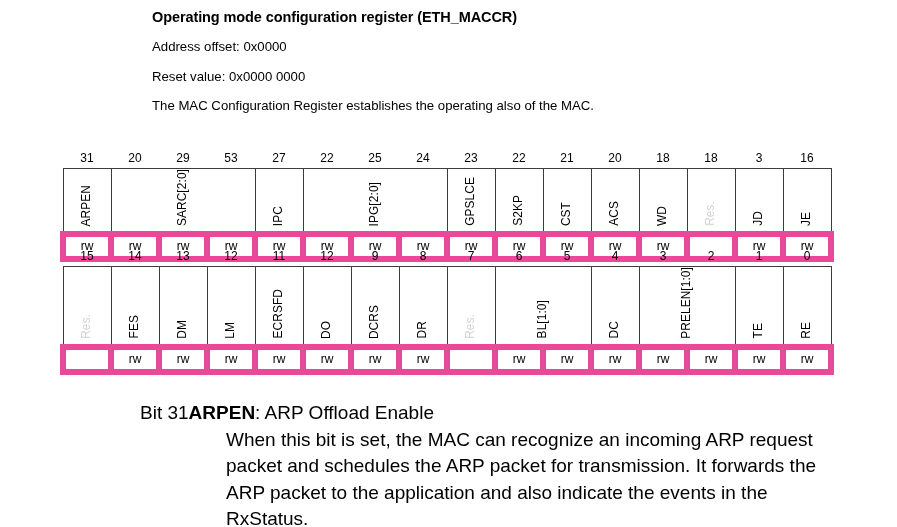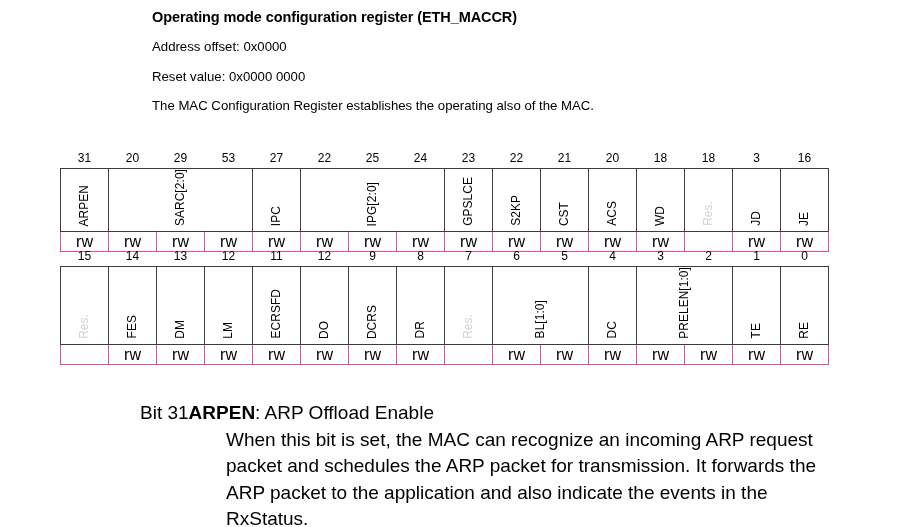--- a/index.html
+++ b/index.html
@@ -71,26 +71,26 @@
 
   .name-row td {
     border: 1px solid #3c3c3c;
     height: 62px;
     padding: 0;
     text-align: center;
     vertical-align: bottom;
     position: relative;
   }
   .access-row td {
-    border: 1px solid #ec4899;
+    border: 6px solid #ec4899;
     height: 19px;
     padding: 0;
     text-align: center;
     vertical-align: middle;
-    font-size: 16px;
+    font-size: 12px;
     line-height: 19px;
   }
 
   
   .vlabel {
     display: block;
     writing-mode: vertical-rl;
     transform: rotate(180deg);
     font-size: 11.9px;
     line-height: 1;

